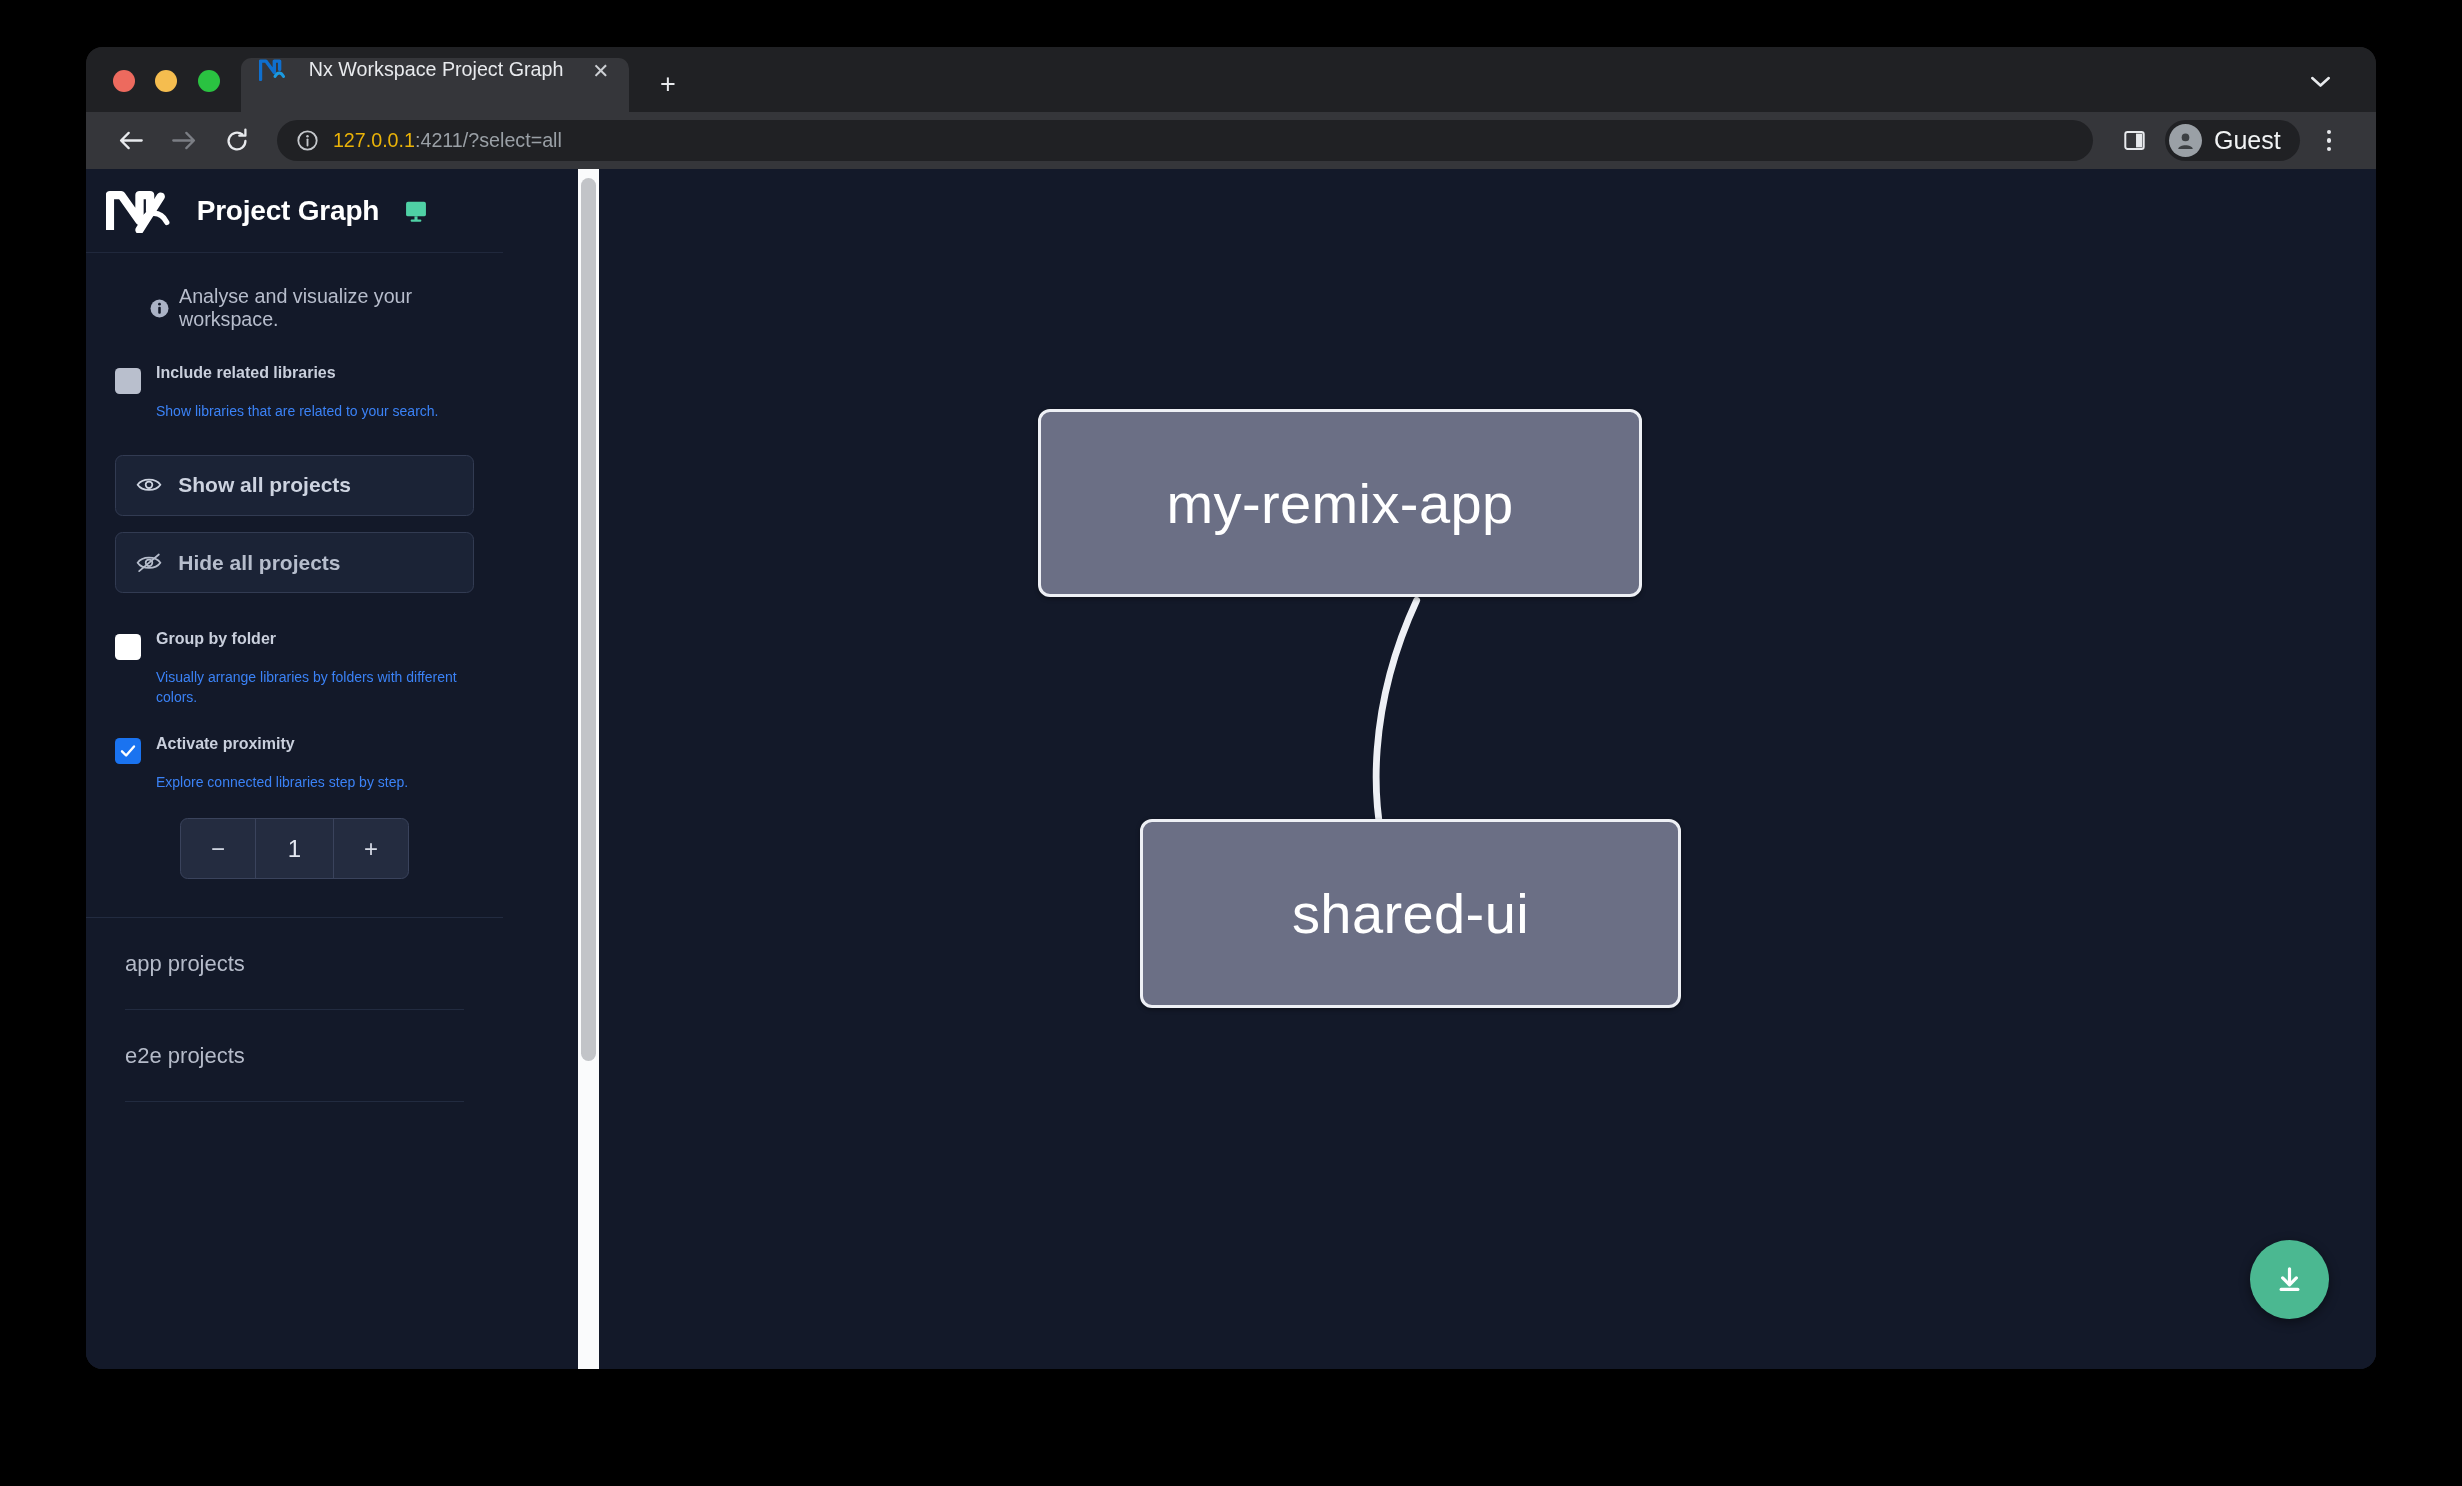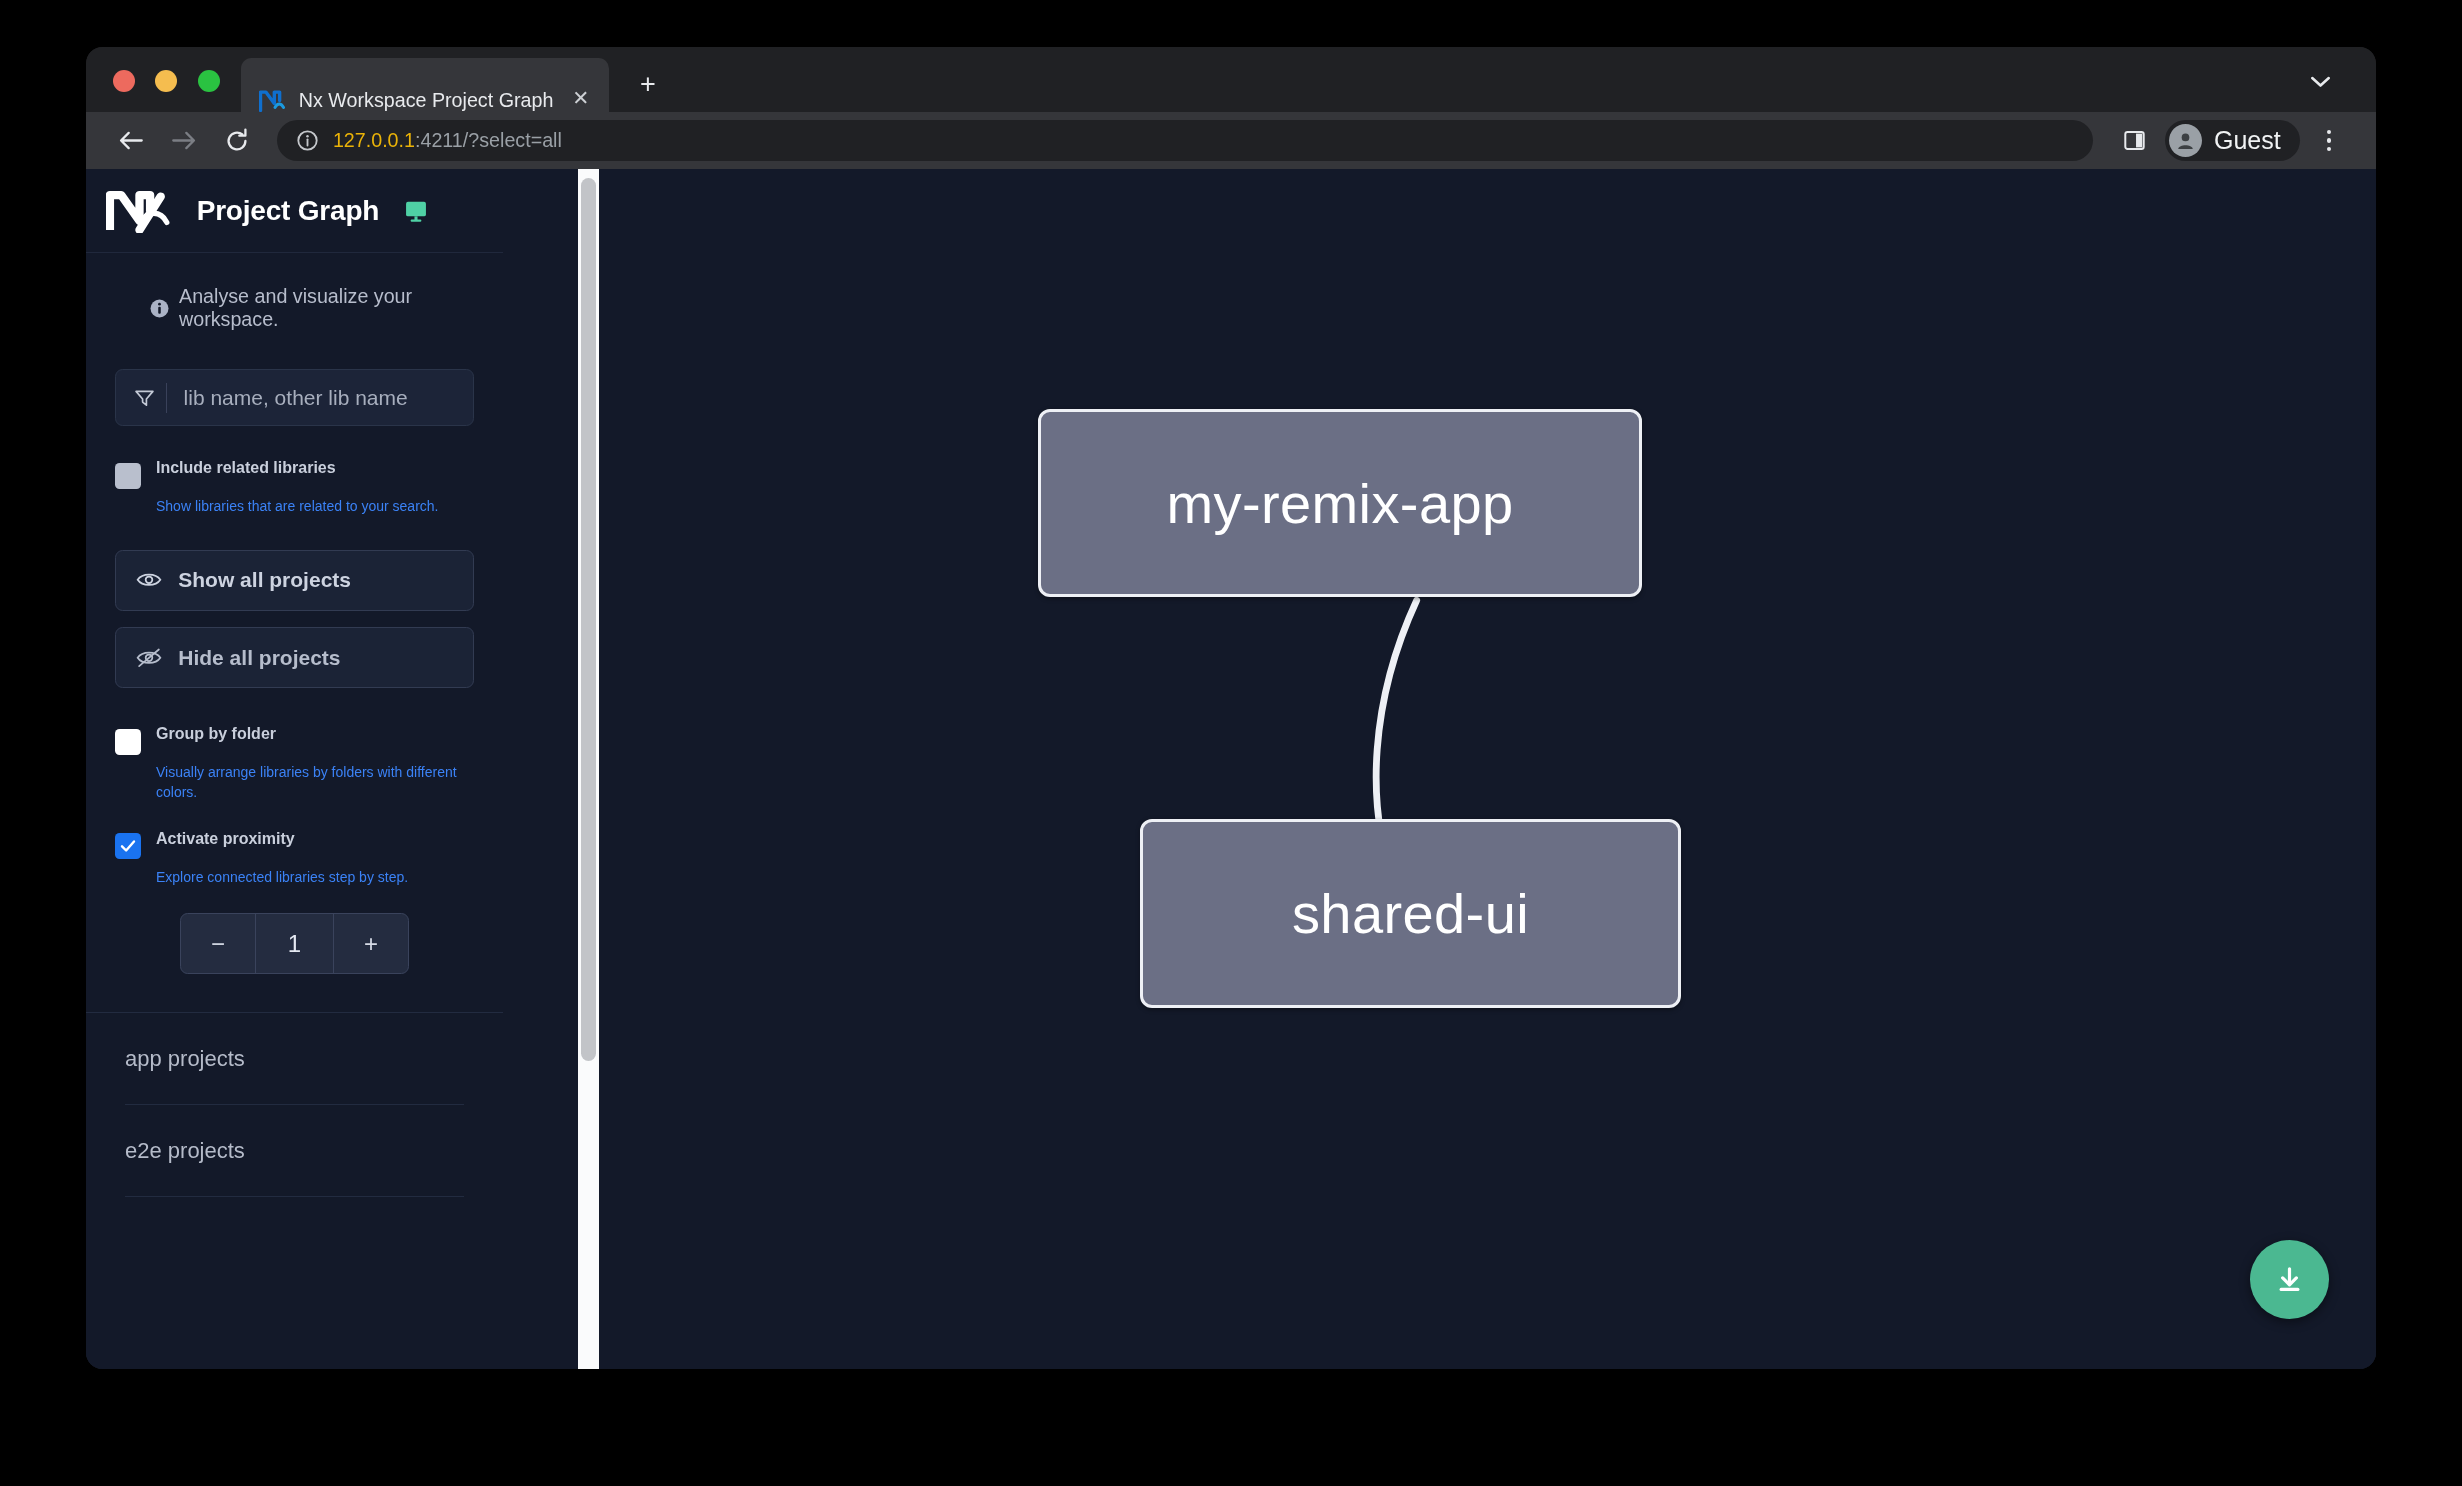--- a/index.html
+++ b/index.html
@@ -39,23 +39,23 @@
   .tl.yellow { background: #f5bd4f; }
   .tl.green  { background: #2ac241; }
 
   #tab {
     margin-left: 21px;
     height: 54px;
     min-width: 349px;
     background: #35363a;
     border-radius: 10.6px 10.6px 0 0;
     display: flex;
-    align-items: flex-end;
+    align-items: flex-start;
     padding: 0 15px 0 18px;
-    gap: 14px;
+    gap: 24px;
     position: relative;
   }
   #tab-favicon { width: 26px; height: 23px; flex: 0 0 auto; display:block; }
   #tab-title {
     color: #e8eaed;
     font-size: 19.7px;
     white-space: nowrap;
     flex: 1 1 auto;
   }
   #tab-close {
@@ -426,31 +426,20 @@
         <span id="tagline-icon">
           <svg width="21" height="21" viewBox="0 0 28 28" xmlns="http://www.w3.org/2000/svg">
             <circle cx="14" cy="14" r="12" fill="#aab2c5"></circle>
             <circle cx="14" cy="8.2" r="1.9" fill="#131929"></circle>
             <rect x="12.3" y="11.6" width="3.4" height="9.4" rx="1.4" fill="#131929"></rect>
           </svg>
         </span>
         <span id="tagline-text">Analyse and visualize your workspace.</span>
       </div>
 
-      <div id="search-wrap">
-        <div id="search-box">
-          <span id="filter-icon">
-            <svg width="23" height="23" viewBox="0 0 30 30" xmlns="http://www.w3.org/2000/svg">
-              <path d="M4 7 L26 7 L17.5 17 L17.5 25 L12.5 21 L12.5 17 Z" stroke="#c3c9d6" stroke-width="2.2" fill="none" stroke-linejoin="round"></path>
-            </svg>
-          </span>
-          <span id="search-sep"></span>
-          <input id="search-input" type="text" placeholder="lib name, other lib name" style="">
-        </div>
-      </div>
 
       <div class="opt-row" style="margin-top:32px">
         <span class="cb grey"></span>
         <span class="opt-body">
           <span class="opt-title" style="display:block">Include related libraries</span>
           <span class="opt-desc" style="display:block">Show libraries that are related to your search.</span>
         </span>
       </div>
 
       <div id="btn-group">

